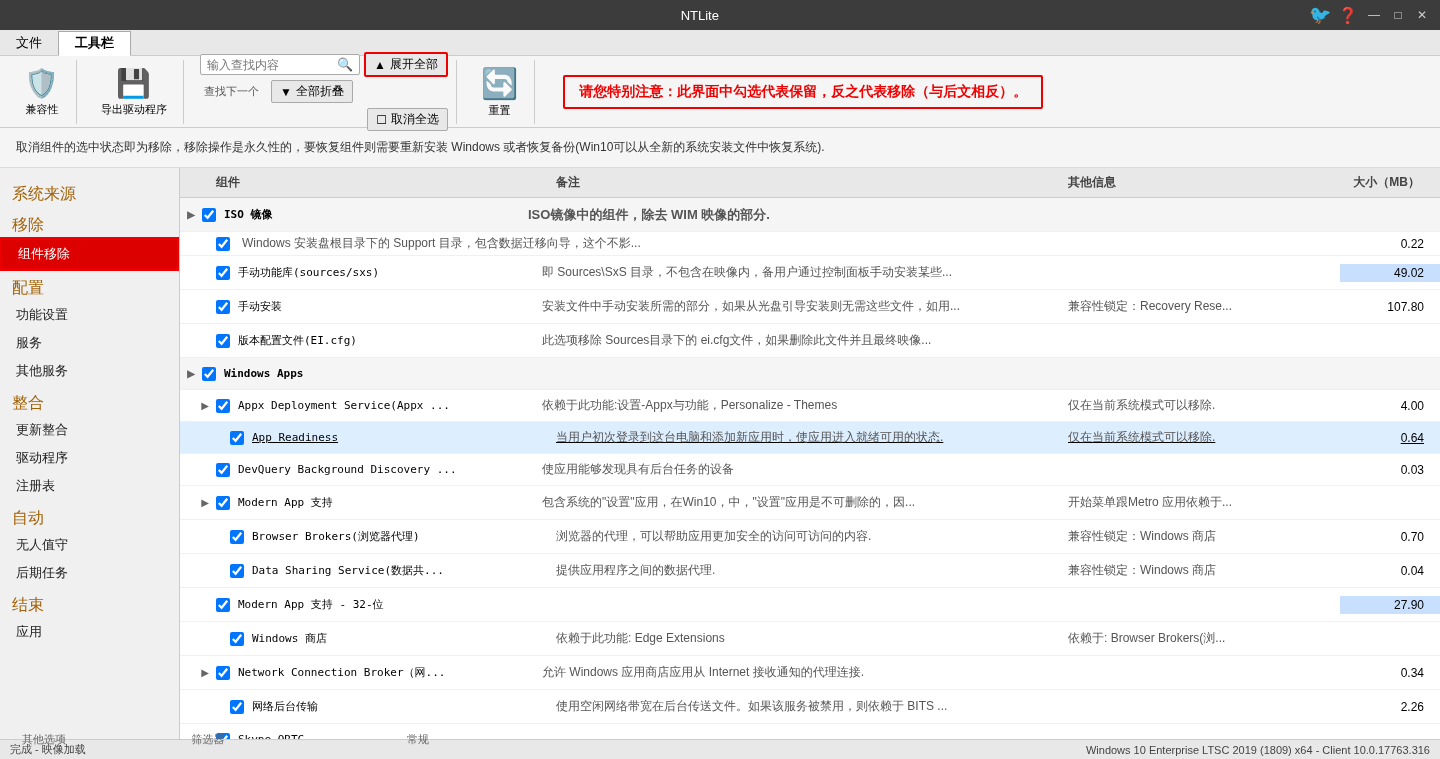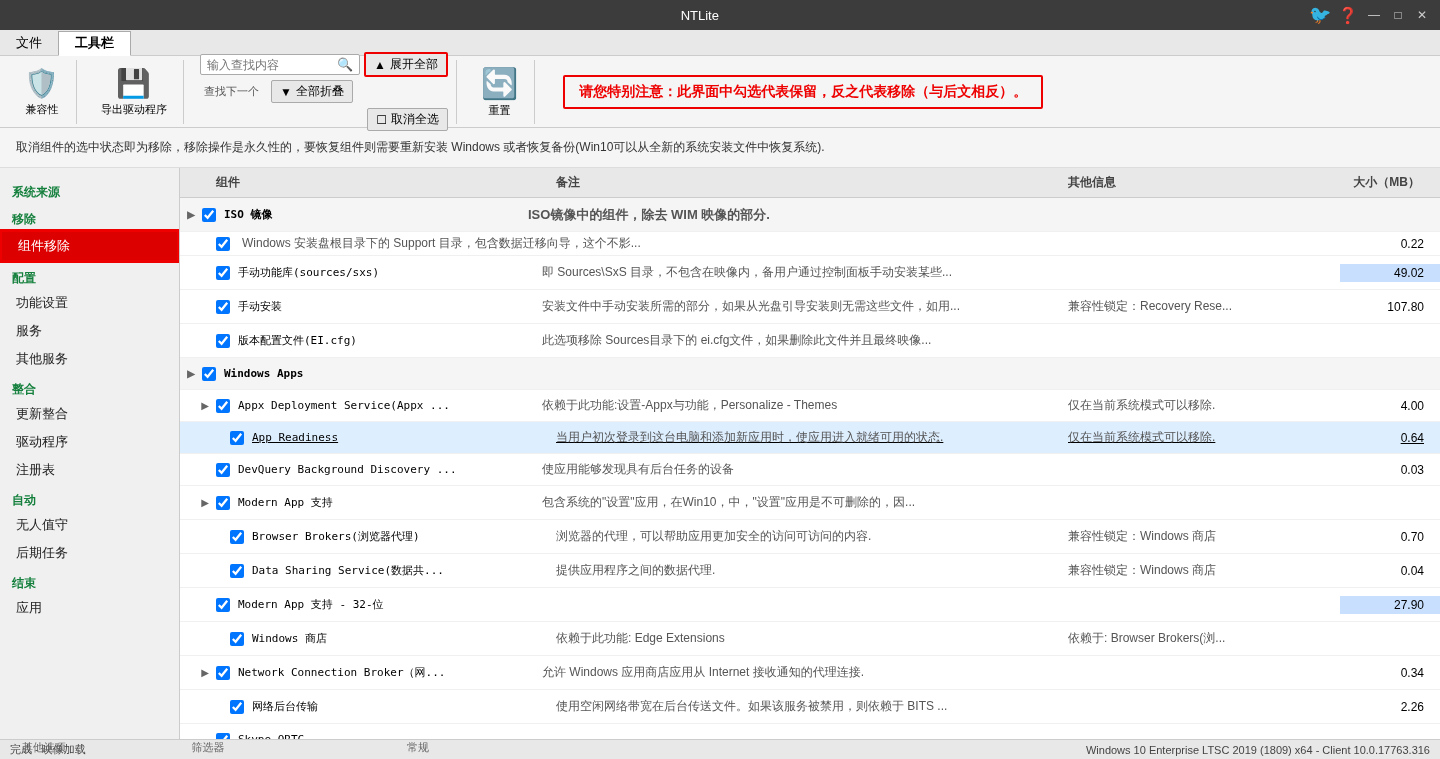--- a/index.html
+++ b/index.html
@@ -149,24 +149,24 @@
     
     .sidebar {
       width: 180px;
       background: #f0f0f0;
       border-right: 1px solid #ccc;
       overflow-y: auto;
       flex-shrink: 0;
       padding: 8px 0;
     }
     .sidebar-section-label {
-      font-size: 12px;
-      color: #15803d;
+      font-size: 16px;
+      color: #a16207;
       padding: 8px 12px 2px;
-      font-weight: bold;
+      font-weight: normal;
     }
     .sidebar-item {
       padding: 5px 16px;
       cursor: pointer;
       font-size: 13px;
       color: #222;
       border-radius: 0;
     }
     .sidebar-item.active {
       background: #d00;
@@ -342,21 +342,21 @@
     <div class="toolbar-icon-btn">
       <span class="reset-icon">🔄</span>
       <span class="toolbar-label">重置</span>
     </div>
   </div>
 
   <div class="red-notice">请您特别注意：此界面中勾选代表保留，反之代表移除（与后文相反）。</div>
 
   <div style="position:absolute;left:0;bottom:0;display:flex;gap:0;">
     <div style="width:88px;text-align:center;font-size:11px;color:#666;padding-bottom:2px;">其他选项</div>
-    <div style="width:220px;text-align:center;font-size:11px;color:#666;padding-bottom:4px;margin-left:10px;">筛选器</div>
+    <div style="width:220px;text-align:center;font-size:11px;color:#666;padding-bottom:12px;margin-left:10px;">筛选器</div>
     <div style="width:160px;text-align:center;font-size:11px;color:#666;padding-bottom:2px;margin-left:20px;">常规</div>
   </div>
 </div>
 
 <div class="info-bar">
   <span>取消组件的选中状态即为移除，移除操作是永久性的，要恢复组件则需要重新安装 Windows 或者恢复备份(Win10可以从全新的系统安装文件中恢复系统).</span>
 </div>
 
 <div class="main-layout">
 
@@ -479,20 +479,21 @@
         <div class="tree-cell-other"></div>
         <div class="tree-cell-size no-bg">0.03</div>
       </div>
 
       <div class="tree-row">
         <div class="tree-indent" style="width:18px;"></div>
         <div class="tree-expand">▶</div>
         <input type="checkbox" class="tree-checkbox" checked="" style="">
         <div class="tree-cell-component">Modern App 支持</div>
         <div class="tree-cell-note">包含系统的"设置"应用，在Win10，中，"设置"应用是不可删除的，因...</div>
+        <div class="tree-cell-other">开始菜单跟Metro 应用依赖于...</div>
         <div class="tree-cell-size no-bg"></div>
       </div>
 
       <div class="tree-row">
         <div class="tree-indent" style="width:32px;"></div>
         <div class="tree-expand"></div>
         <input type="checkbox" class="tree-checkbox" checked="" style="">
         <div class="tree-cell-component">Browser Brokers(浏览器代理)</div>
         <div class="tree-cell-note">浏览器的代理，可以帮助应用更加安全的访问可访问的内容.</div>
         <div class="tree-cell-other">兼容性锁定：Windows 商店</div>

